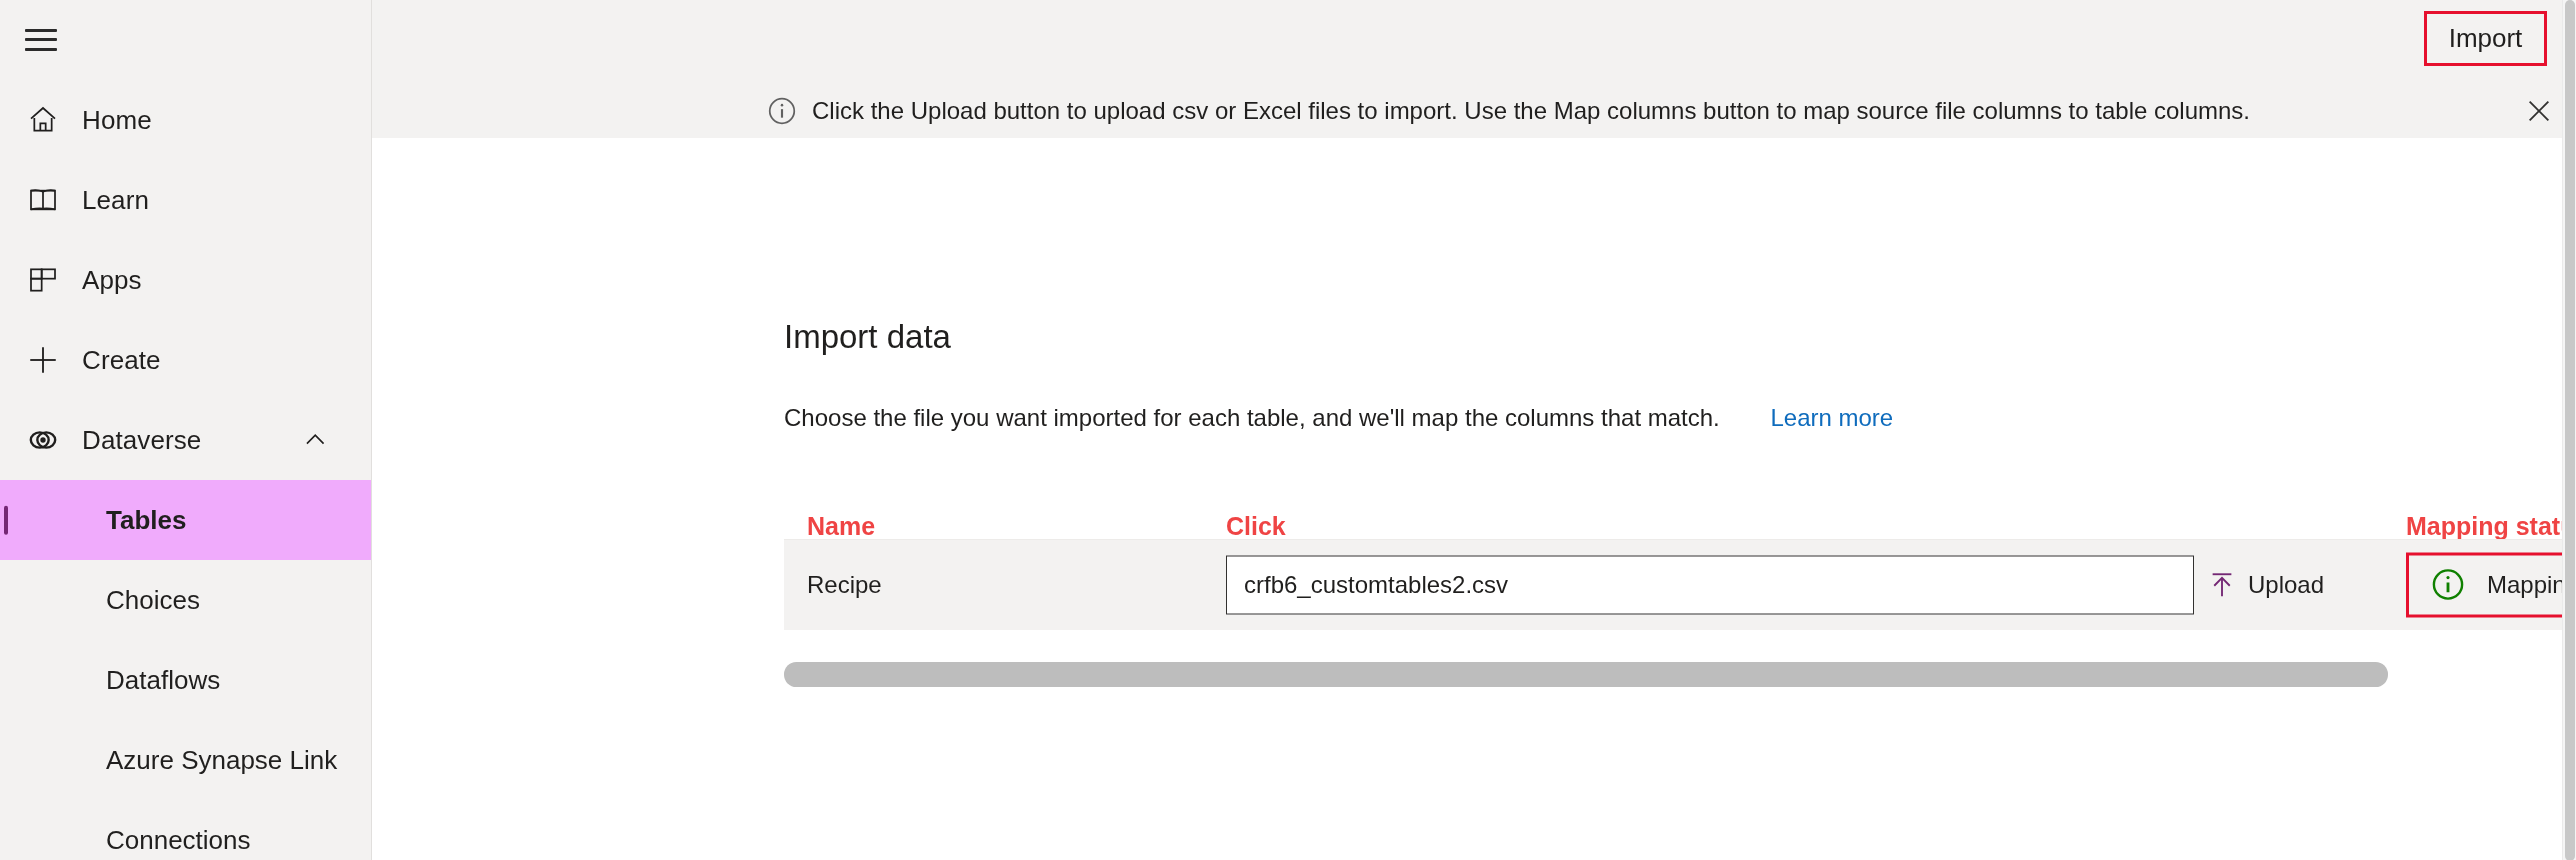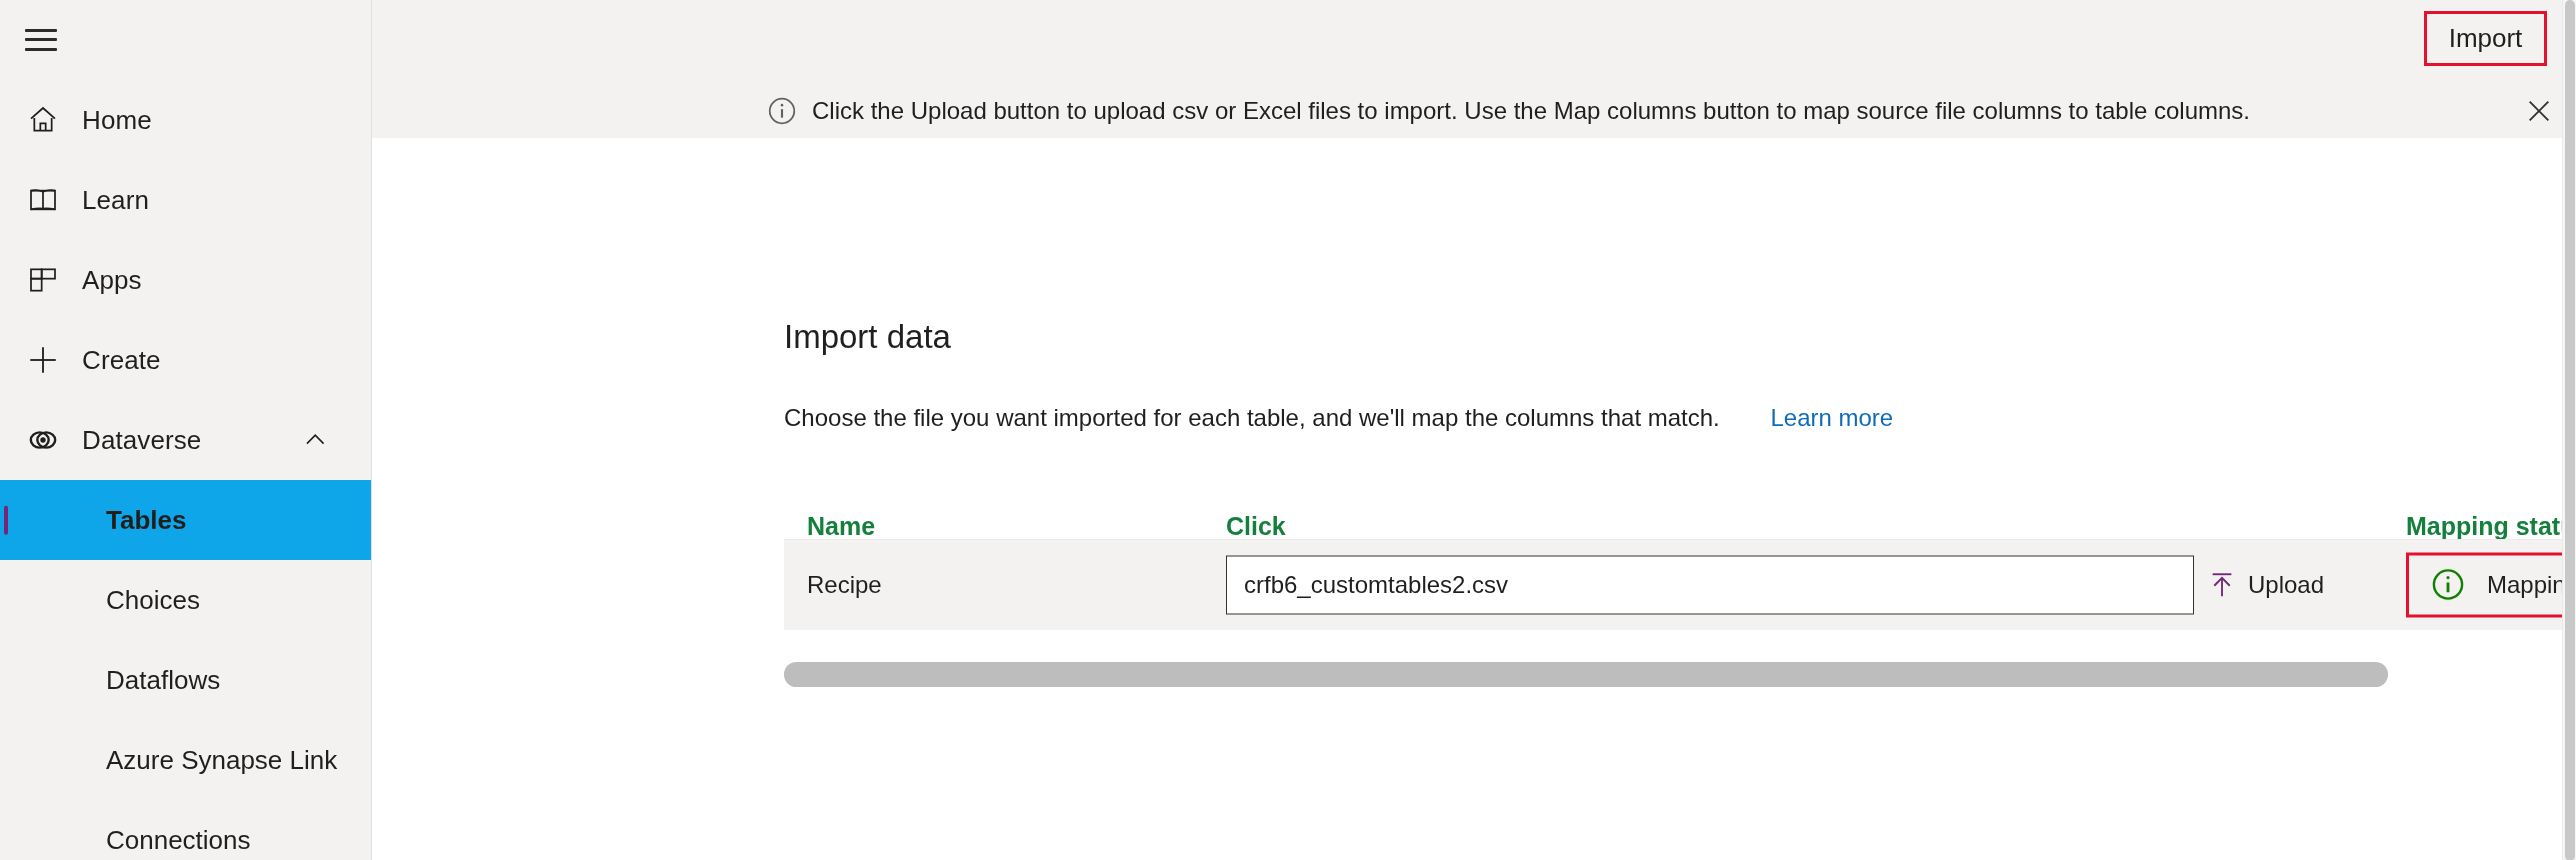--- a/index.html
+++ b/index.html
@@ -52,21 +52,21 @@
     width: 28.5px; height: 28.5px; color: #201f1e;
   }
   .nav-sub {
     height: 80px;
     display: flex; align-items: center;
     padding-left: 106px;
     cursor: pointer;
     position: relative;
   }
   .nav-sub .lbl { font-size: 26px; color: #201f1e; white-space: nowrap; }
-  .nav-sub.selected { background: #0ea5e9; }
+  .nav-sub.selected { background: #f0abfc; }
   .nav-sub.selected .lbl { font-weight: 700; }
   .nav-sub.selected .accent {
     position: absolute; left: 3.8px; top: 50%; transform: translateY(-50%);
     width: 4.7px; height: 28.5px; border-radius: 2.8px; background: #742774;
   }
 
   
   #main {
     position: relative;
     flex: 1 1 auto;
@@ -123,21 +123,21 @@
     position: absolute; left: 412px; top: 266px;
     font-size: 24px; color: #201f1e; white-space: nowrap;
   }
   #page-desc a { color: #0f6cbd; text-decoration: none; cursor: pointer; margin-left: 44px; }
 
   
   #grid { position: absolute; left: 412px; top: 374px; width: 2122px; }
   #grid-head { position: relative; height: 26.6px; }
   #grid-head .th {
     position: absolute; top: 0;
-    font-size: 25px; color: #15803d; font-weight: 600; white-space: nowrap;
+    font-size: 25px; color: #ef4444; font-weight: 600; white-space: nowrap;
   }
   #grid-head .th.c-name { left: 23px; }
   #grid-head .th.c-file { left: 442px; }
   #grid-head .th.c-map  { left: 1622px; }
 
   #grid-row {
     position: relative;
     height: 91px;
     background: #f3f2f1;
     border-top: 0.9px solid #edebe9;

